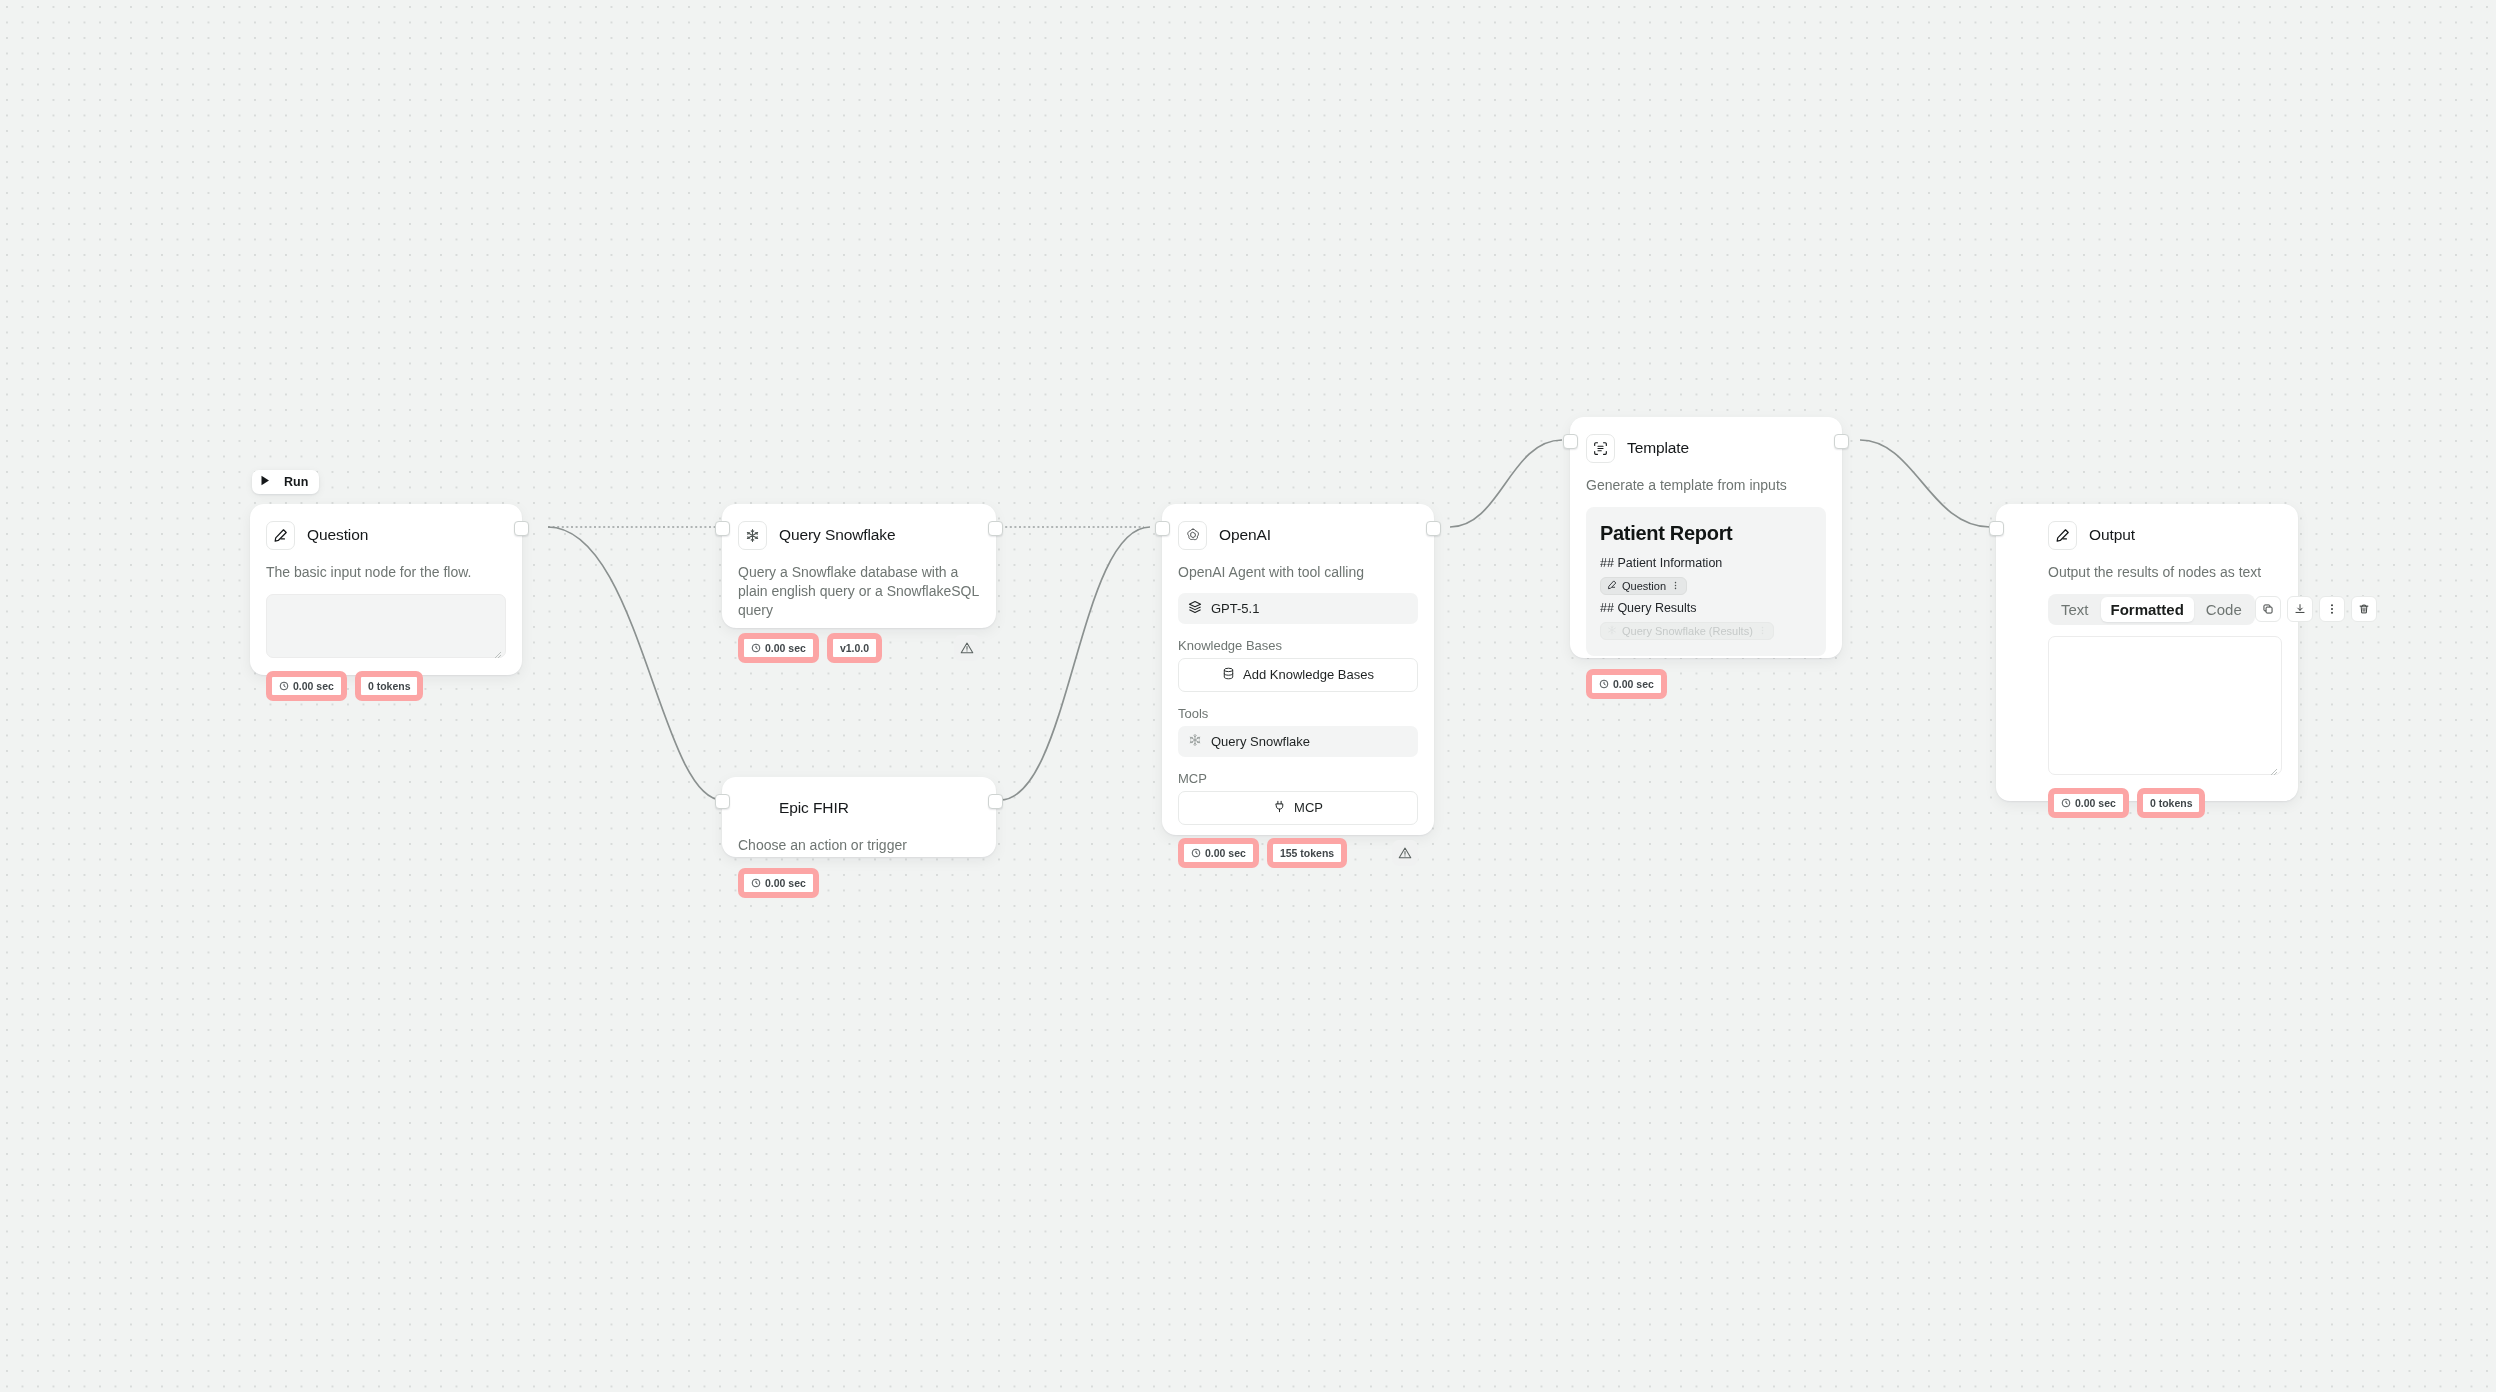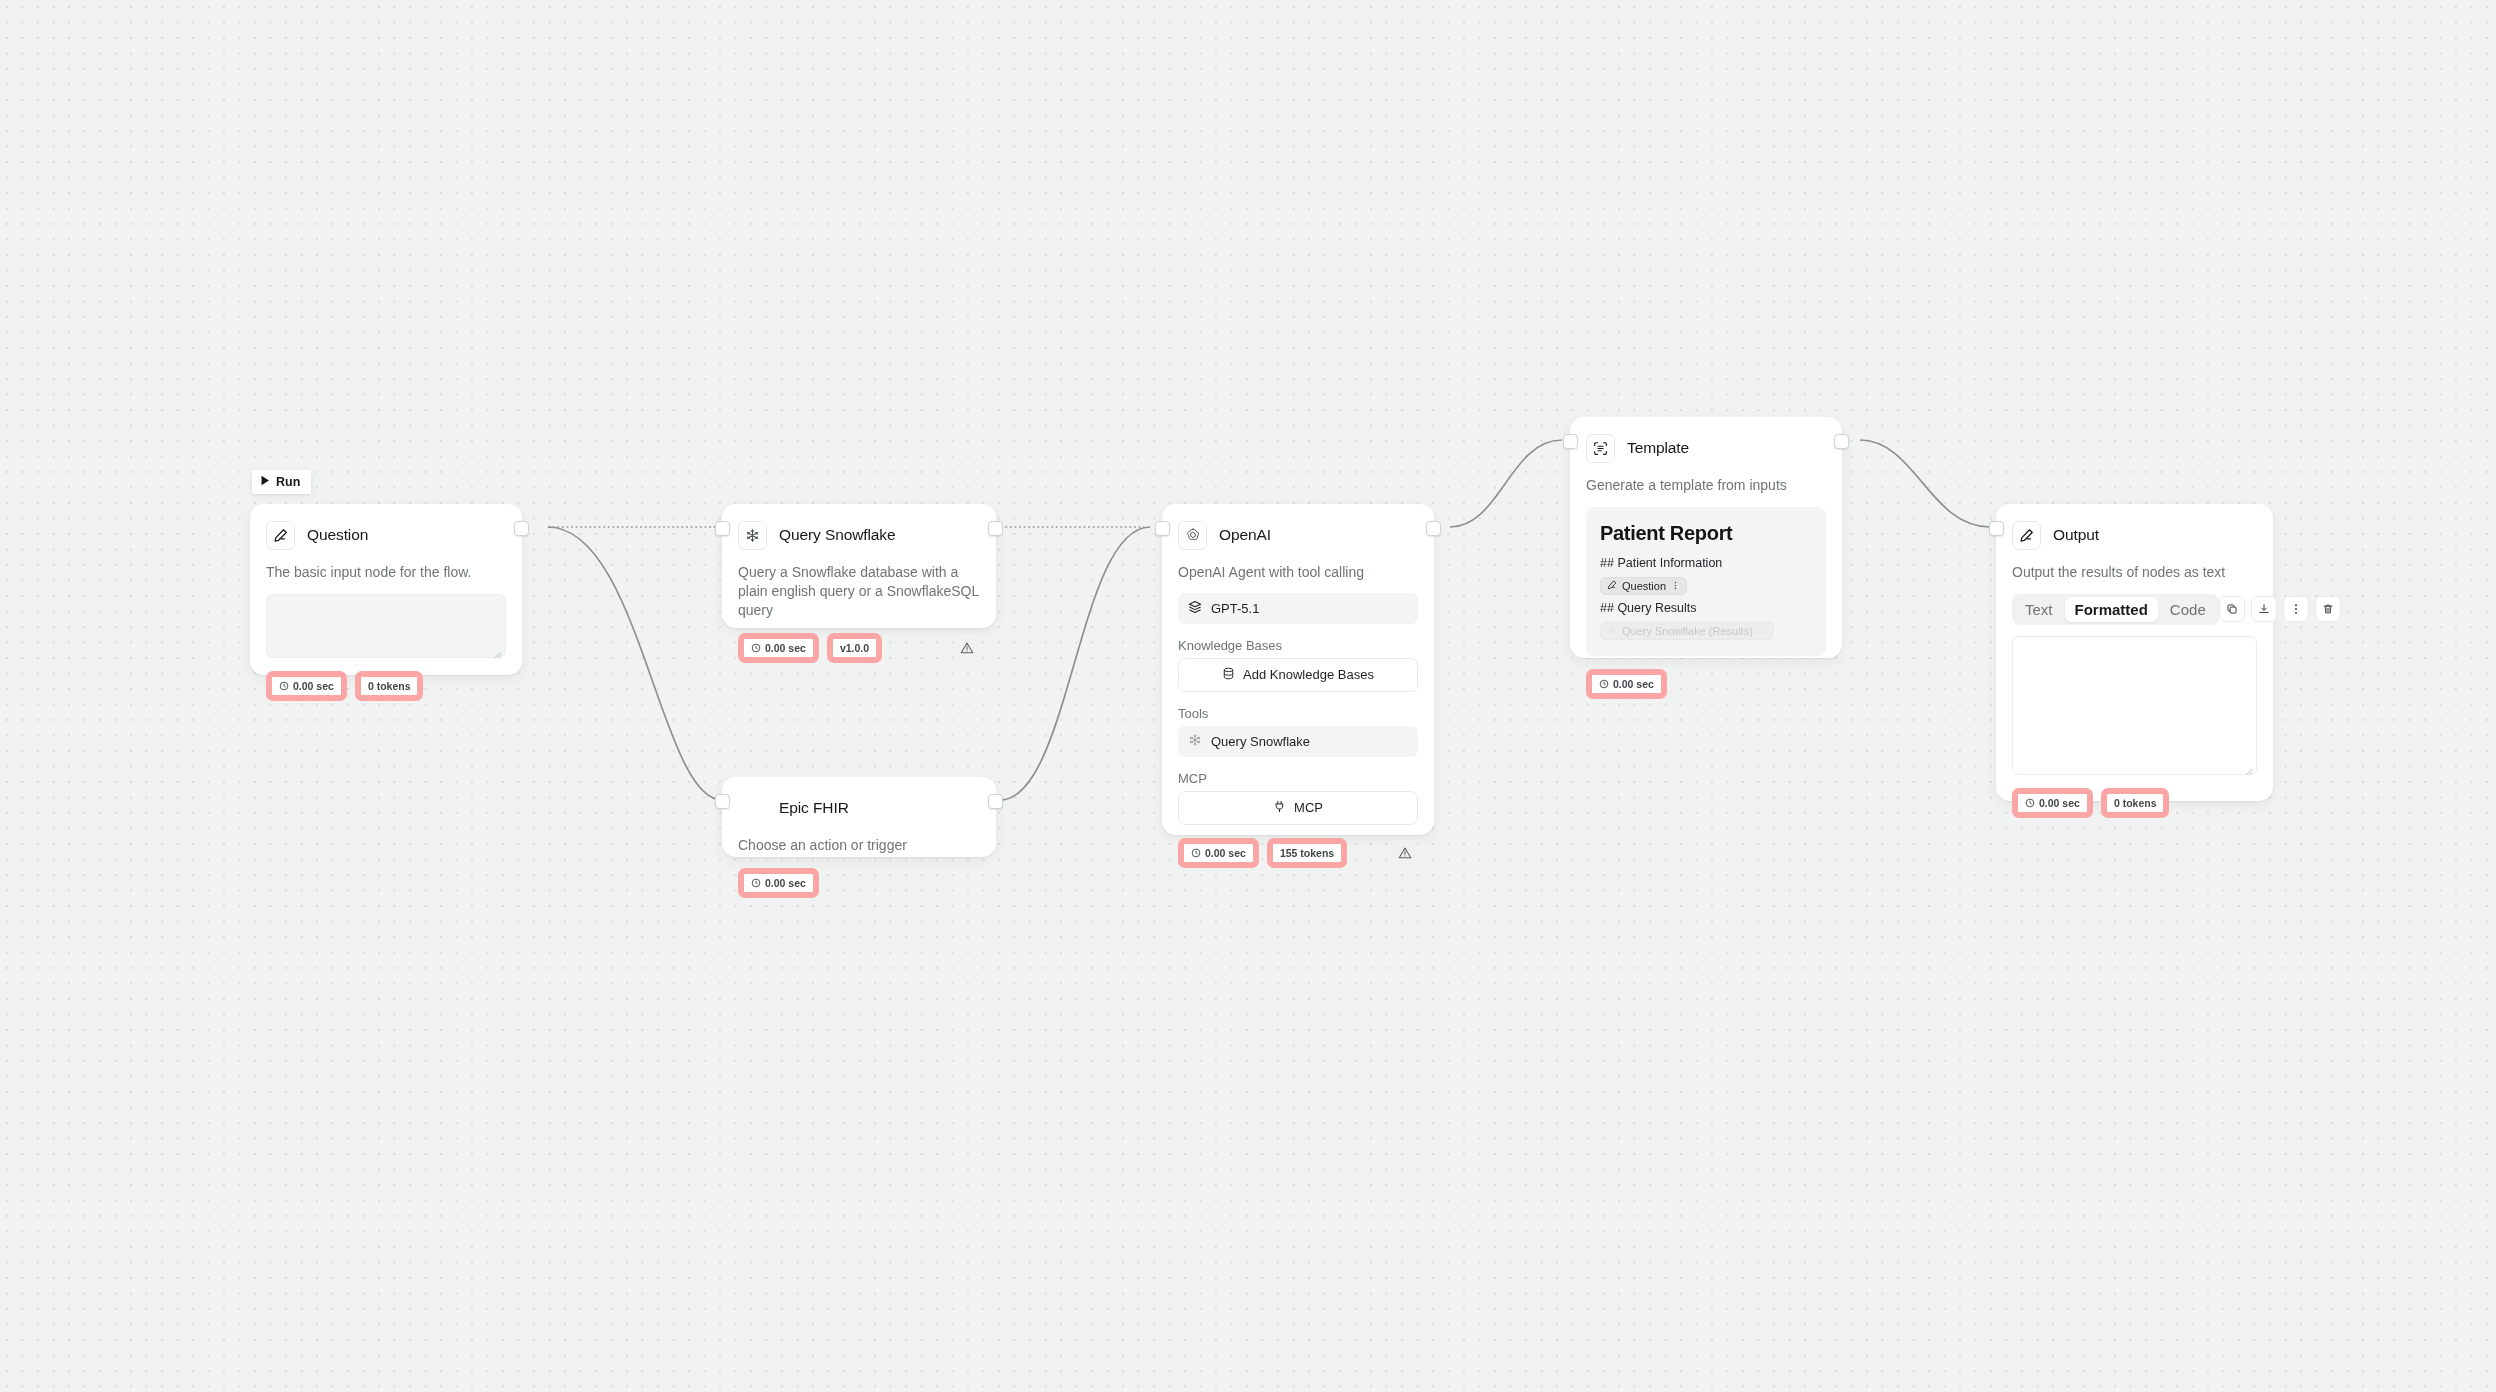--- a/index.html
+++ b/index.html
@@ -218,23 +218,23 @@
     height: 13px;
     border-radius: 4px;
     background: #ffffff;
     border: 1px solid #cfd4d2;
     box-shadow: 0 1px 1.5px rgba(16,24,40,.10);
   }
   .run-btn {
     position: absolute;
     display: inline-flex;
     align-items: center;
-    gap: 6px;
-    background: #fff;
-    border-radius: 1px;
+    gap: 14px;
+    background: #fff;
+    border-radius: 7px;
     padding: 5px 11px 5px 9px;
     font-size: 12.5px;
     font-weight: 600;
     color: #15181a;
     box-shadow: 0 1px 2px rgba(16,24,40,.08), 0 2px 8px rgba(16,24,40,.06);
   }
 </style>
 </head>
 <body>
 
@@ -506,21 +506,21 @@
           <svg width="10" height="10" viewBox="0 0 12 12" fill="none" stroke="#41474a" stroke-width="1.1">
               <circle cx="6" cy="6" r="4.6"></circle>
               <path d="M6 3.4 L6 6 L7.9 7.1"></path>
             </svg>
           <span>0.00 sec</span>
         </span>
       </div>
     </div>
   </div>
 
-  <div class="node" style="left:1996px; top:504px; width:277px; height:297px;">
+  <div class="node" style="left:1996px; top:504px; width:302px; height:297px;padding-left:36px;">
     <div class="handle" style="left:-7px; top:17px;"></div>
     <div class="node-inner">
       <div class="node-head">
         <span class="node-icon">
           <svg width="15" height="15" viewBox="0 0 16 16" fill="none" stroke="#15181a" stroke-width="1.3" stroke-linecap="round" stroke-linejoin="round">
             <path d="M11.2 1.9 L14.1 4.8 L5.6 13.3 L2.3 13.9 L2.9 10.6 Z"></path>
               <path d="M8.6 11.6 L12.2 11.6"></path>
           </svg>
         </span>
         <span class="node-title">Output</span>

